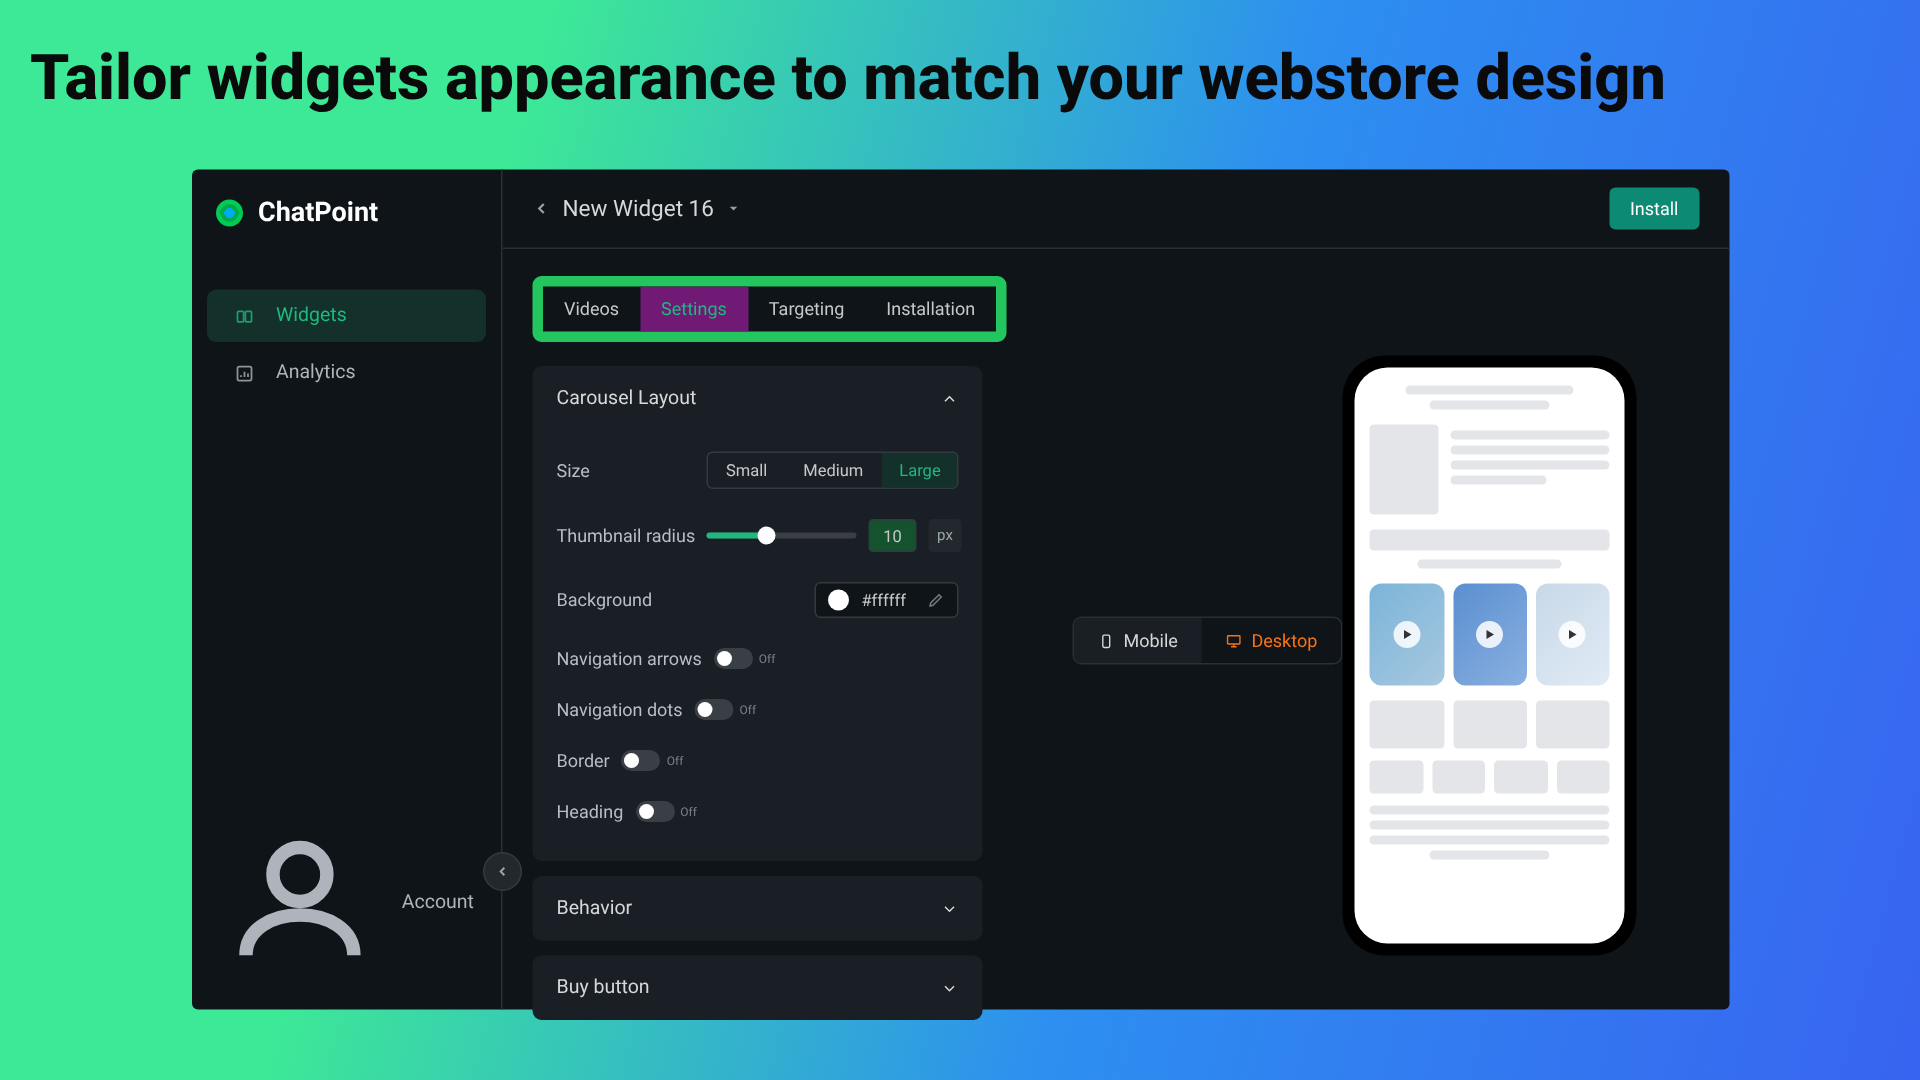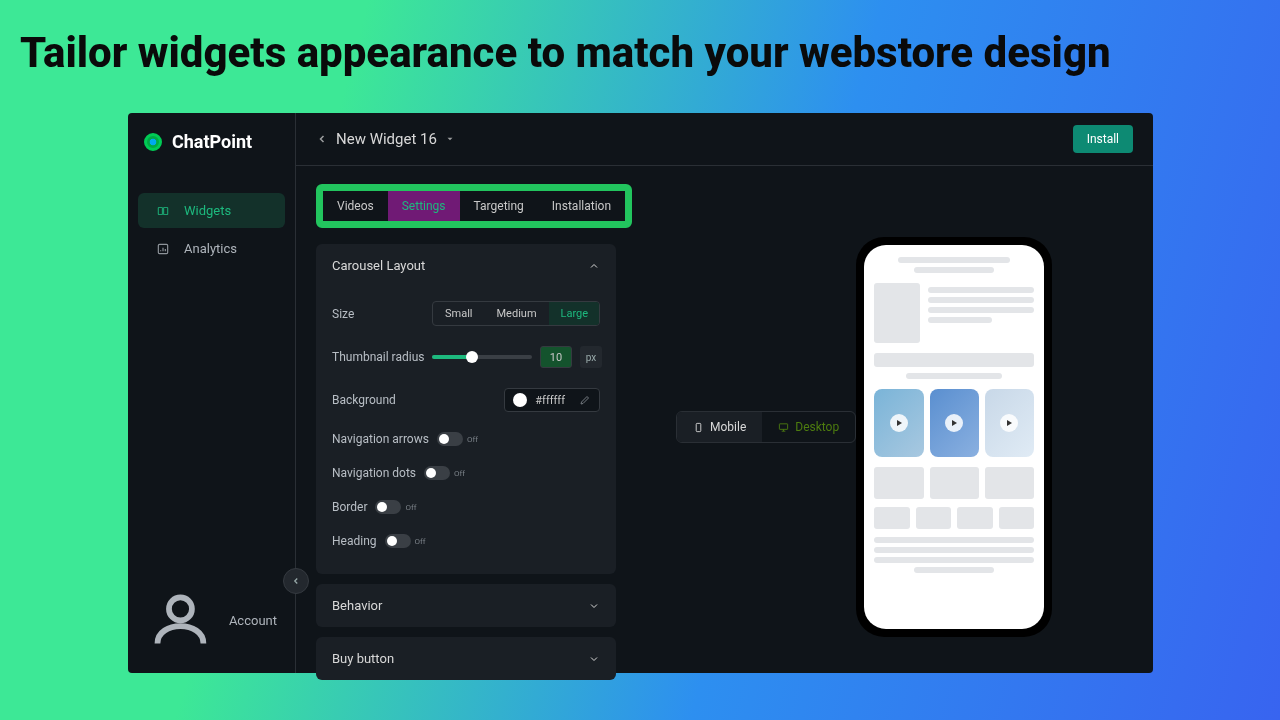--- a/index.html
+++ b/index.html
@@ -1,19 +1,19 @@
 <!DOCTYPE html>
 <html><head>
 <meta charset="utf-8">
 <style>
 *{margin:0;padding:0;box-sizing:border-box;font-family:-apple-system,BlinkMacSystemFont,"Segoe UI",Roboto,sans-serif}
 body{width:1280px;height:720px;overflow:hidden;background:linear-gradient(105deg,#3de896 0%,#3de896 25%,#2d8ff0 60%,#3864f0 100%)}
 .hero{font-size:42px;font-weight:800;color:#0a0a0a;padding:28px 20px 20px}
 .app{position:absolute;left:128px;top:113px;width:1025px;height:560px;background:#0f1419;border-radius:4px;display:flex;color:#e4e4e4}
-.sidebar{width:168px;border-right:1px solid #2a2f35;display:flex;flex-direction:column;position:relative}
+.sidebar{width:207px;border-right:1px solid #2a2f35;display:flex;flex-direction:column;position:relative}
 .logo{display:flex;align-items:center;gap:10px;padding:18px 16px;font-weight:700;font-size:18px;color:#fff}
 .logo-mark{width:18px;height:18px;border-radius:50%;background:radial-gradient(circle at center,#0ae 40%,#0a4 42%);border:3px solid #0c5}
 .nav{margin-top:20px}
 .nav-item{display:flex;align-items:center;gap:14px;padding:10px 18px;margin:3px 10px;border-radius:6px;font-size:13px;color:#aeb4bb;cursor:pointer}
 .nav-item.active{background:#13312a;color:#1db97e}
 .nav-item .ic{width:14px;height:14px;opacity:.8}
 .account{margin-top:auto;display:flex;align-items:center;gap:14px;padding:18px;font-size:13px;color:#aeb4bb}
 .collapse-btn{position:absolute;right:-14px;top:455px;width:26px;height:26px;border-radius:50%;background:#23282e;border:1px solid #353a40;display:flex;align-items:center;justify-content:center;color:#9aa;cursor:pointer}
 .main{flex:1;display:flex;flex-direction:column}
 .topbar{display:flex;align-items:center;padding:12px 20px;border-bottom:1px solid #2a2f35}
@@ -41,21 +41,21 @@
 .unit{width:22px;height:22px;background:#23282e;border-radius:3px;font-size:10px;color:#9aa;display:flex;align-items:center;justify-content:center}
 .color-chip{display:flex;align-items:center;gap:8px;background:#0f1419;border:1px solid #353a40;border-radius:4px;padding:4px 8px;margin-left:auto}
 .swatch{width:14px;height:14px;border-radius:50%;background:#fff}
 .hex{font-size:11px;color:#c8c8c8}
 .edit-ic{margin-left:6px;opacity:.6;cursor:pointer}
 .toggle{margin-left:8px;width:26px;height:14px;background:#3a3f45;border-radius:7px;position:relative;cursor:pointer}
 .toggle-knob{position:absolute;left:2px;top:2px;width:10px;height:10px;border-radius:50%;background:#fff}
 .toggle-label{font-size:8px;color:#7a8087;margin-left:4px}
 .right-col{display:flex;flex-direction:row;align-items:center}
 .view-tabs{display:inline-flex;border:1px solid #2a2f35;border-radius:6px;overflow:hidden;margin-bottom:20px}
-.vtab{padding:8px 16px;font-size:12px;color:#4d7c0f;display:flex;align-items:center;gap:6px;cursor:pointer}
+.vtab{padding:8px 16px;font-size:12px;color:#f97316;display:flex;align-items:center;gap:6px;cursor:pointer}
 .vtab.active{background:#1a1f25;color:#d8d8d8}
 .phone{width:196px;height:400px;background:#000;border-radius:28px;padding:8px}
 .phone-screen{width:100%;height:100%;background:#fff;border-radius:22px;padding:12px 10px;overflow:hidden}
 .sk{background:#e3e5e8;border-radius:3px}
 .sk-line{height:6px;margin:4px 0}
 .sk-line.sm{width:50%;margin-left:auto;margin-right:auto}
 .sk-row{display:flex;gap:8px;margin:10px 0}
 .sk-img{width:46px;height:60px;background:#e3e5e8;border-radius:3px}
 .sk-text{flex:1}
 .carousel{display:flex;gap:6px;margin:10px 0}

